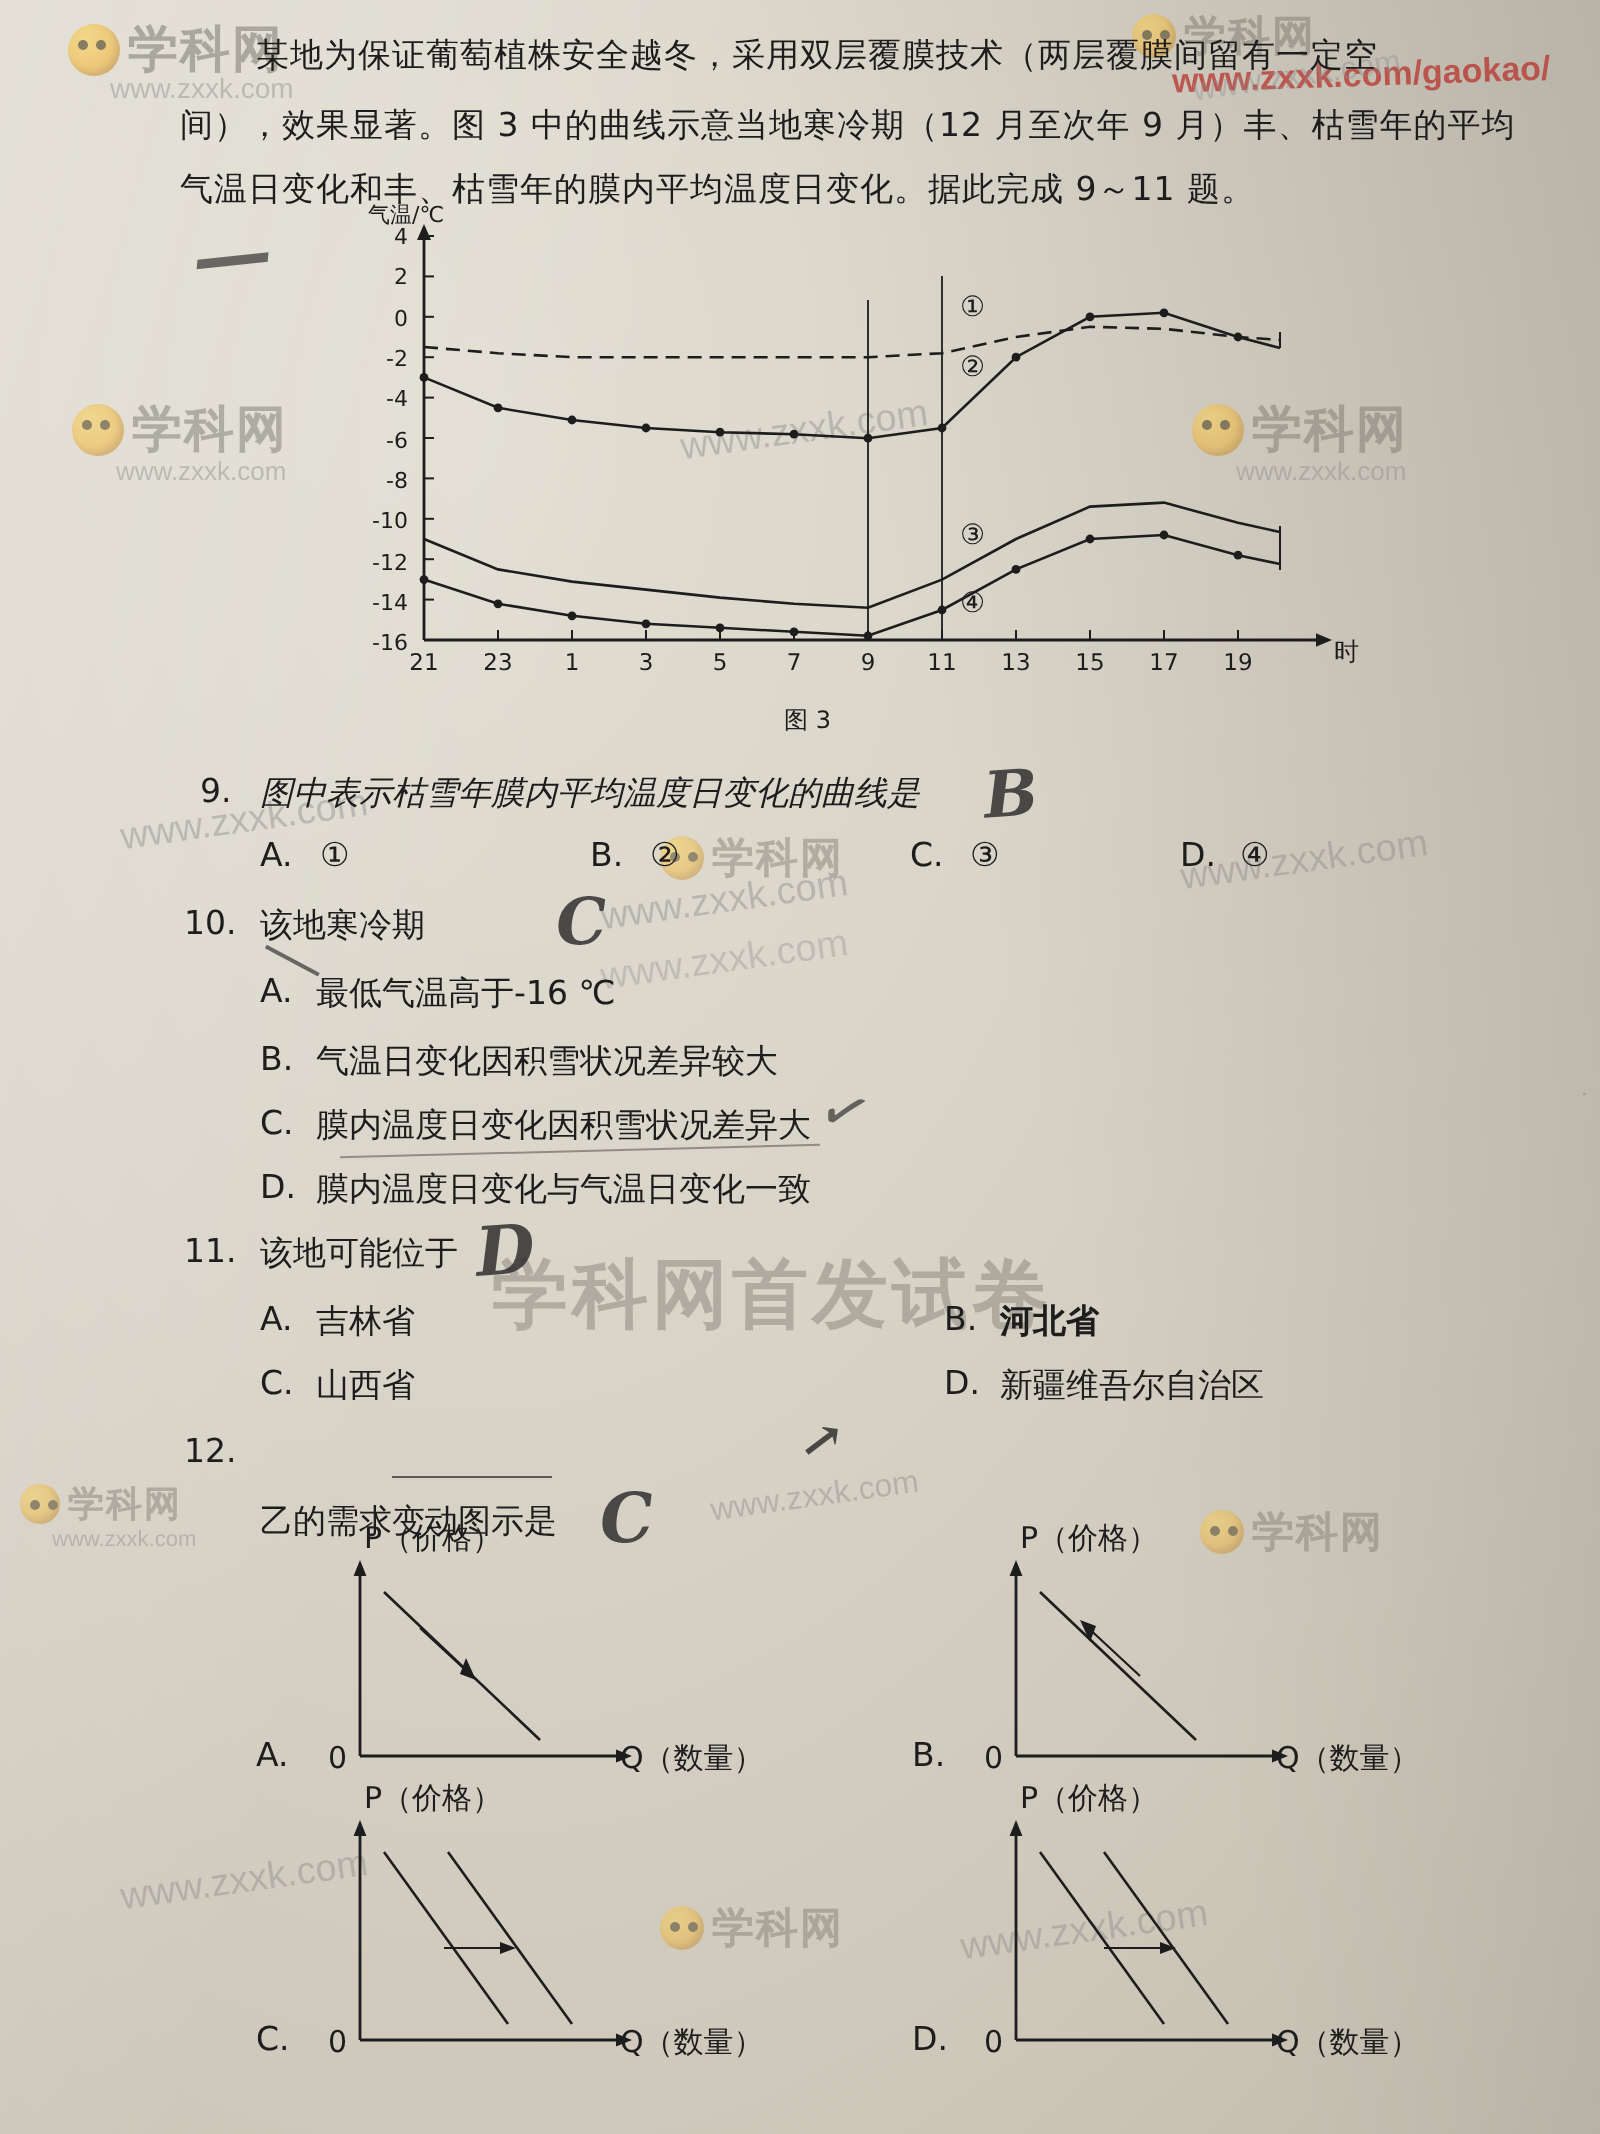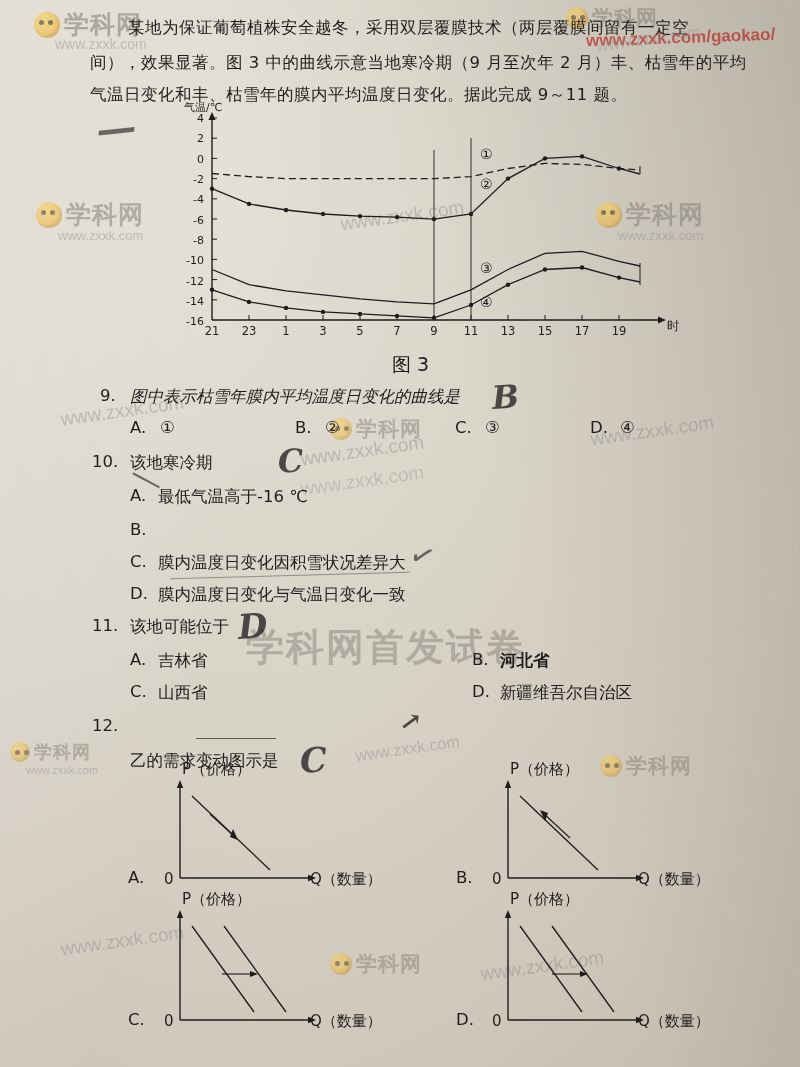--- a/index.html
+++ b/index.html
@@ -52,21 +52,21 @@
   }
   .wm-logo .ball:after{
     content:"";position:absolute;left:14px;top:8px;width:5px;height:5px;border-radius:50%;background:#3a2a00;
   }
   .wm-logo .wtext{
     font-size:25px;font-weight:bold;color:#7d7a70;letter-spacing:1px;
     font-family:"DejaVu Sans",sans-serif;
   }
   .wm-red{color:#b8332d;font-weight:bold;opacity:.75;font-size:17px;}
   .chart-box{position:absolute;}
-  .fig-cap{position:absolute;font-size:19px;}
+  .fig-cap{position:absolute;font-size:12px;}
   svg{display:block;}
   .opt-grid-label{font-size:15px;}
 </style>
 </head>
 <body>
 
 <div id="page">
 
   <div class="wm wm-red" style="left:586px;top:28px;transform:rotate(-2deg);">www.zxxk.com/gaokao/</div>
 
@@ -120,21 +120,21 @@
   <div class="wm" style="left:300px;top:440px;">www.zxxk.com</div>
   <div class="wm" style="left:590px;top:420px;">www.zxxk.com</div>
   <div class="wm" style="left:300px;top:470px;opacity:.35">www.zxxk.com</div>
   <div class="wm" style="left:355px;top:740px;font-size:16px;">www.zxxk.com</div>
   <div class="wm" style="left:60px;top:930px;">www.zxxk.com</div>
   <div class="wm" style="left:480px;top:955px;">www.zxxk.com</div>
 
   <div style="position:absolute;left:246px;top:594px;font-size:38px;font-weight:bold;color:#7e7b72;opacity:.45;letter-spacing:2px;font-family:'DejaVu Sans',sans-serif;margin-top:28px;">学科网首发试卷</div>
 
   <div class="txt body-line" style="left:128px;top:17px;">某地为保证葡萄植株安全越冬，采用双层覆膜技术（两层覆膜间留有一定空</div>
-  <div class="txt body-line" style="left:90px;top:52px;">间），效果显著。图 3 中的曲线示意当地寒冷期（9 月至次年 2 月）丰、枯雪年的平均</div>
+  <div class="txt body-line" style="left:90px;top:52px;">间），效果显著。图 3 中的曲线示意当地寒冷期（12 月至次年 9 月）丰、枯雪年的平均</div>
   <div class="txt body-line" style="left:90px;top:84px;">气温日变化和丰、枯雪年的膜内平均温度日变化。据此完成 9～11 题。</div>
 
   <div class="hand" style="left:96px;top:104px;font-size:40px;transform:rotate(-6deg);color:#333;opacity:.7;">—</div>
 
   <div class="chart-box" style="left:170px;top:108px;width:520px;height:235px;">
     <svg width="520" height="235" viewBox="0 0 520 235">
 
       <line x1="42" y1="10" x2="42" y2="212" stroke="#1d1d1d" stroke-width="1.4"></line>
       <line x1="42" y1="212" x2="490" y2="212" stroke="#1d1d1d" stroke-width="1.4"></line>
 
@@ -262,20 +262,21 @@
   <div class="txt opt" style="left:590px;top:418px;">D.</div>
   <div class="txt opt" style="left:620px;top:418px;">④</div>
 
   <div class="txt qn" style="left:92px;top:452px;">10.</div>
   <div class="txt qn" style="left:130px;top:452px;">该地寒冷期</div>
   <div class="hand" style="left:278px;top:442px;font-size:32px;transform:rotate(-3deg);">C</div>
 
   <div class="txt opt" style="left:130px;top:486px;">A.</div>
   <div class="txt opt" style="left:158px;top:486px;">最低气温高于-16 ℃</div>
   <div class="txt opt" style="left:130px;top:520px;">B.</div>
+  <div class="txt opt" style="left:158px;top:520px;">气温日变化因积雪状况差异较大</div>
   <div class="txt opt" style="left:130px;top:552px;">C.</div>
   <div class="txt opt" style="left:158px;top:552px;">膜内温度日变化因积雪状况差异大</div>
   <div class="txt opt" style="left:130px;top:584px;">D.</div>
   <div class="txt opt" style="left:158px;top:584px;text-align:right;">膜内温度日变化与气温日变化一致</div>
 
   <div style="position:absolute;left:126px;top:478px;width:30px;height:22px;
               border-top:2px solid rgba(40,40,40,.65);transform:rotate(28deg);"></div>
   <div style="position:absolute;left:410px;top:538px;font-size:30px;color:#333;opacity:.7;transform:rotate(20deg);font-family:'DejaVu Serif',serif;">✓</div>
   <div style="position:absolute;left:170px;top:575px;width:240px;height:1px;background:rgba(50,50,50,.45);transform:rotate(-1.5deg);"></div>
 

